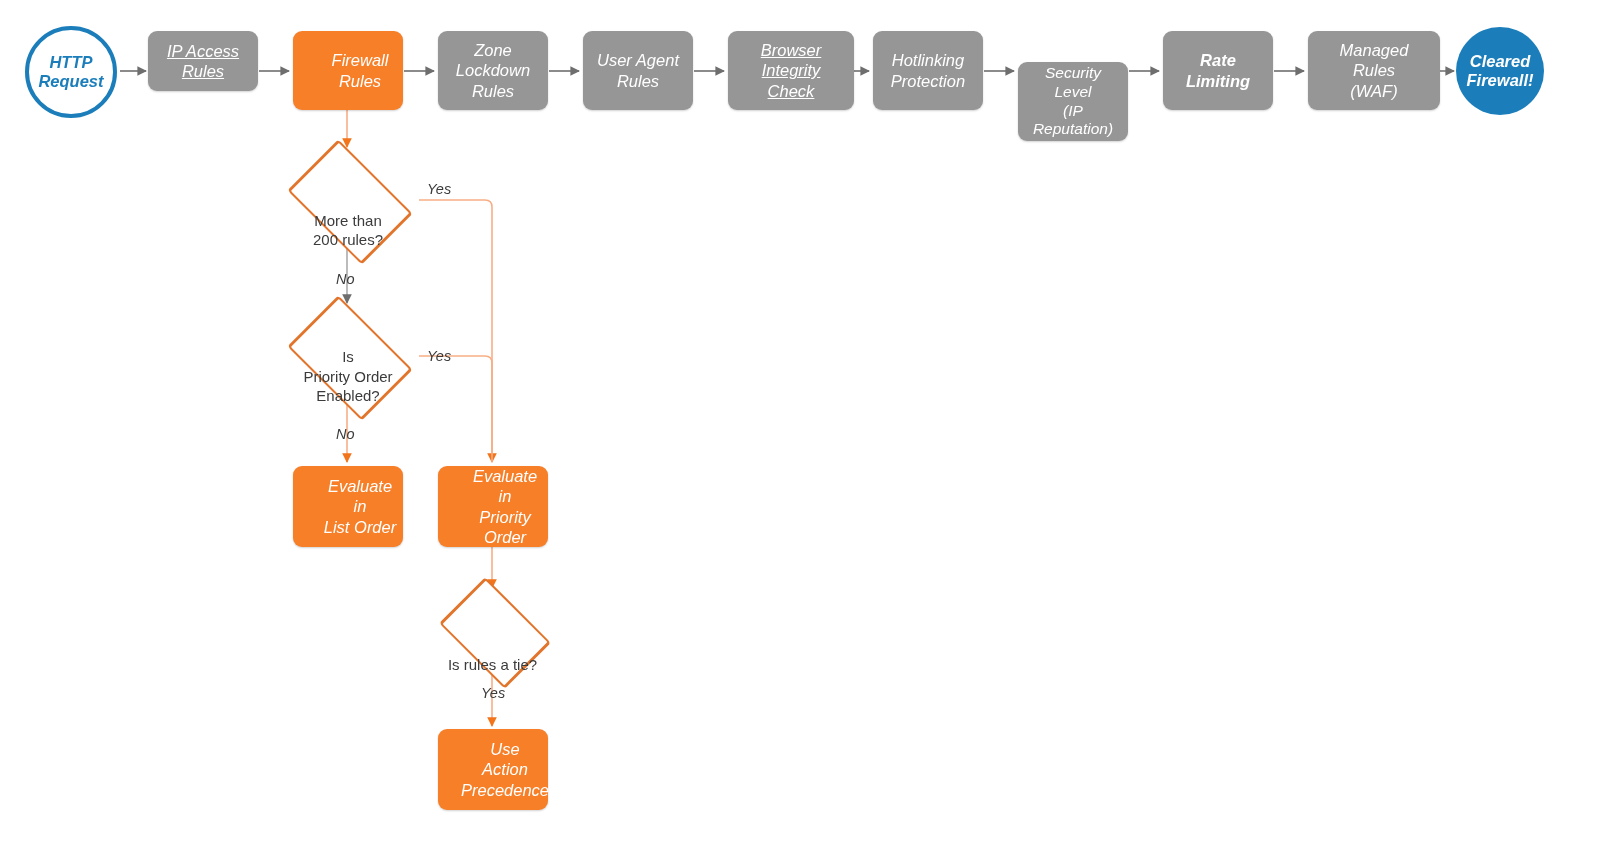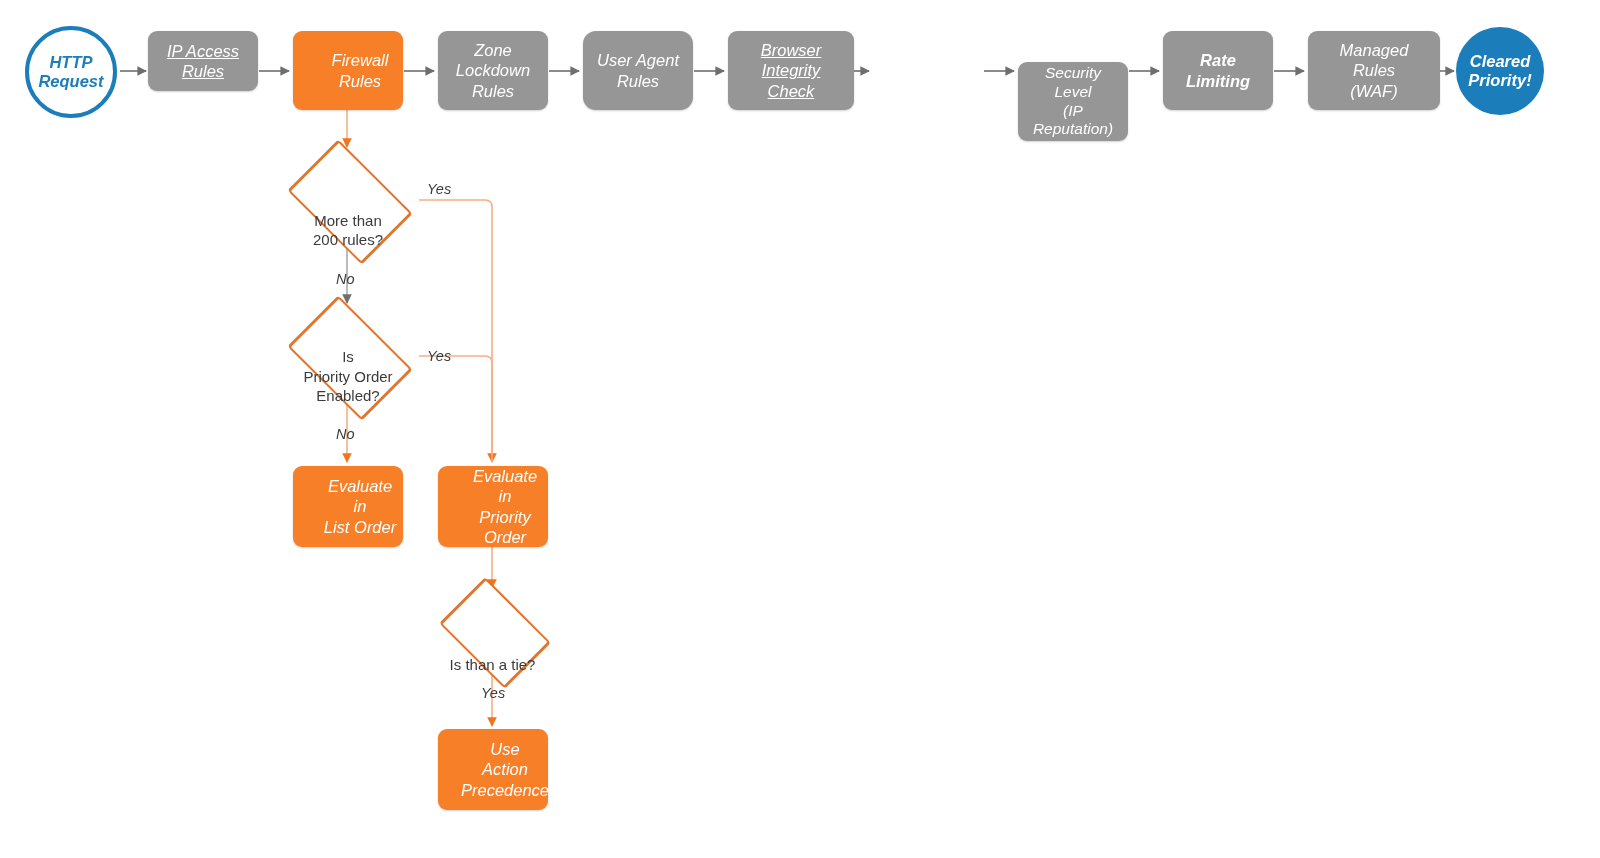--- a/index.html
+++ b/index.html
@@ -158,70 +158,74 @@
     <span>Firewall
 Rules</span>
   </div>
 
   <div class="node pbox gray" style="left:438px; top:31px; width:110px; height:79px;">
     <span>Zone
 Lockdown
 Rules</span>
   </div>
 
-  <div class="node pbox gray" style="left:583px; top:31px; width:110px; height:79px;border-radius:13px;">
+  <div class="node pbox gray" style="left:583px; top:31px; width:110px; height:79px;">
     <span>User Agent
 Rules</span>
   </div>
 
   <div class="node pbox gray" style="left:728px; top:31px; width:126px; height:79px;text-decoration:underline;">
     <span>Browser
 Integrity
 Check</span>
   </div>
 
+  <div class="node pbox gray" style="left:873px; top:31px; width:110px; height:79px;">
+    <span>Hotlinking
+Protection</span>
+  </div>
 
   <div class="node pbox gray" style="left:1018px; top:31px; width:110px; height:79px; font-size:15.5px;margin-top:31px;">
     <span>Security
 Level
 (IP Reputation)</span>
   </div>
 
   <div class="node pbox gray" style="left:1163px; top:31px; width:110px; height:79px;font-weight:bold;">
     <span>Rate
 Limiting</span>
   </div>
 
   <div class="node pbox gray" style="left:1308px; top:31px; width:132px; height:79px;">
     <span>Managed
 Rules
 (WAF)</span>
   </div>
 
   <div class="node circle end" style="left:1456px; top:27px; width:88px; height:88px;">
     <span>Cleared
-Priority!</span>
+Firewall!</span>
   </div>
 
   <div class="node diamond" style="left:277px; top:151px; width:142px; height:98px;">
     <span class="dshape"></span>
     <span class="dlabel">More than
 200 rules?</span>
   </div>
 
   <div class="node diamond" style="left:277px; top:307px; width:142px; height:98px;">
     <span class="dshape"></span>
     <span class="dlabel">Is
 Priority Order
 Enabled?</span>
   </div>
 
   <div class="node diamond" style="left:424px; top:588px; width:137px; height:86px;">
     <span class="dshape" style="width:60px; height:60px; margin-left:-30px; margin-top:-30px; transform:rotate(45deg) scaleX(1.45) scaleY(1.02);"></span>
-    <span class="dlabel">Is than a tie?</span>
+    <span class="dlabel">Is rules a tie?</span>
   </div>
 
   <div class="node pbox orange" style="left:293px; top:466px; width:110px; height:81px;">
     <span>Evaluate
 in
 List Order</span>
   </div>
 
   <div class="node pbox orange" style="left:438px; top:466px; width:110px; height:81px;">
     <span>Evaluate

